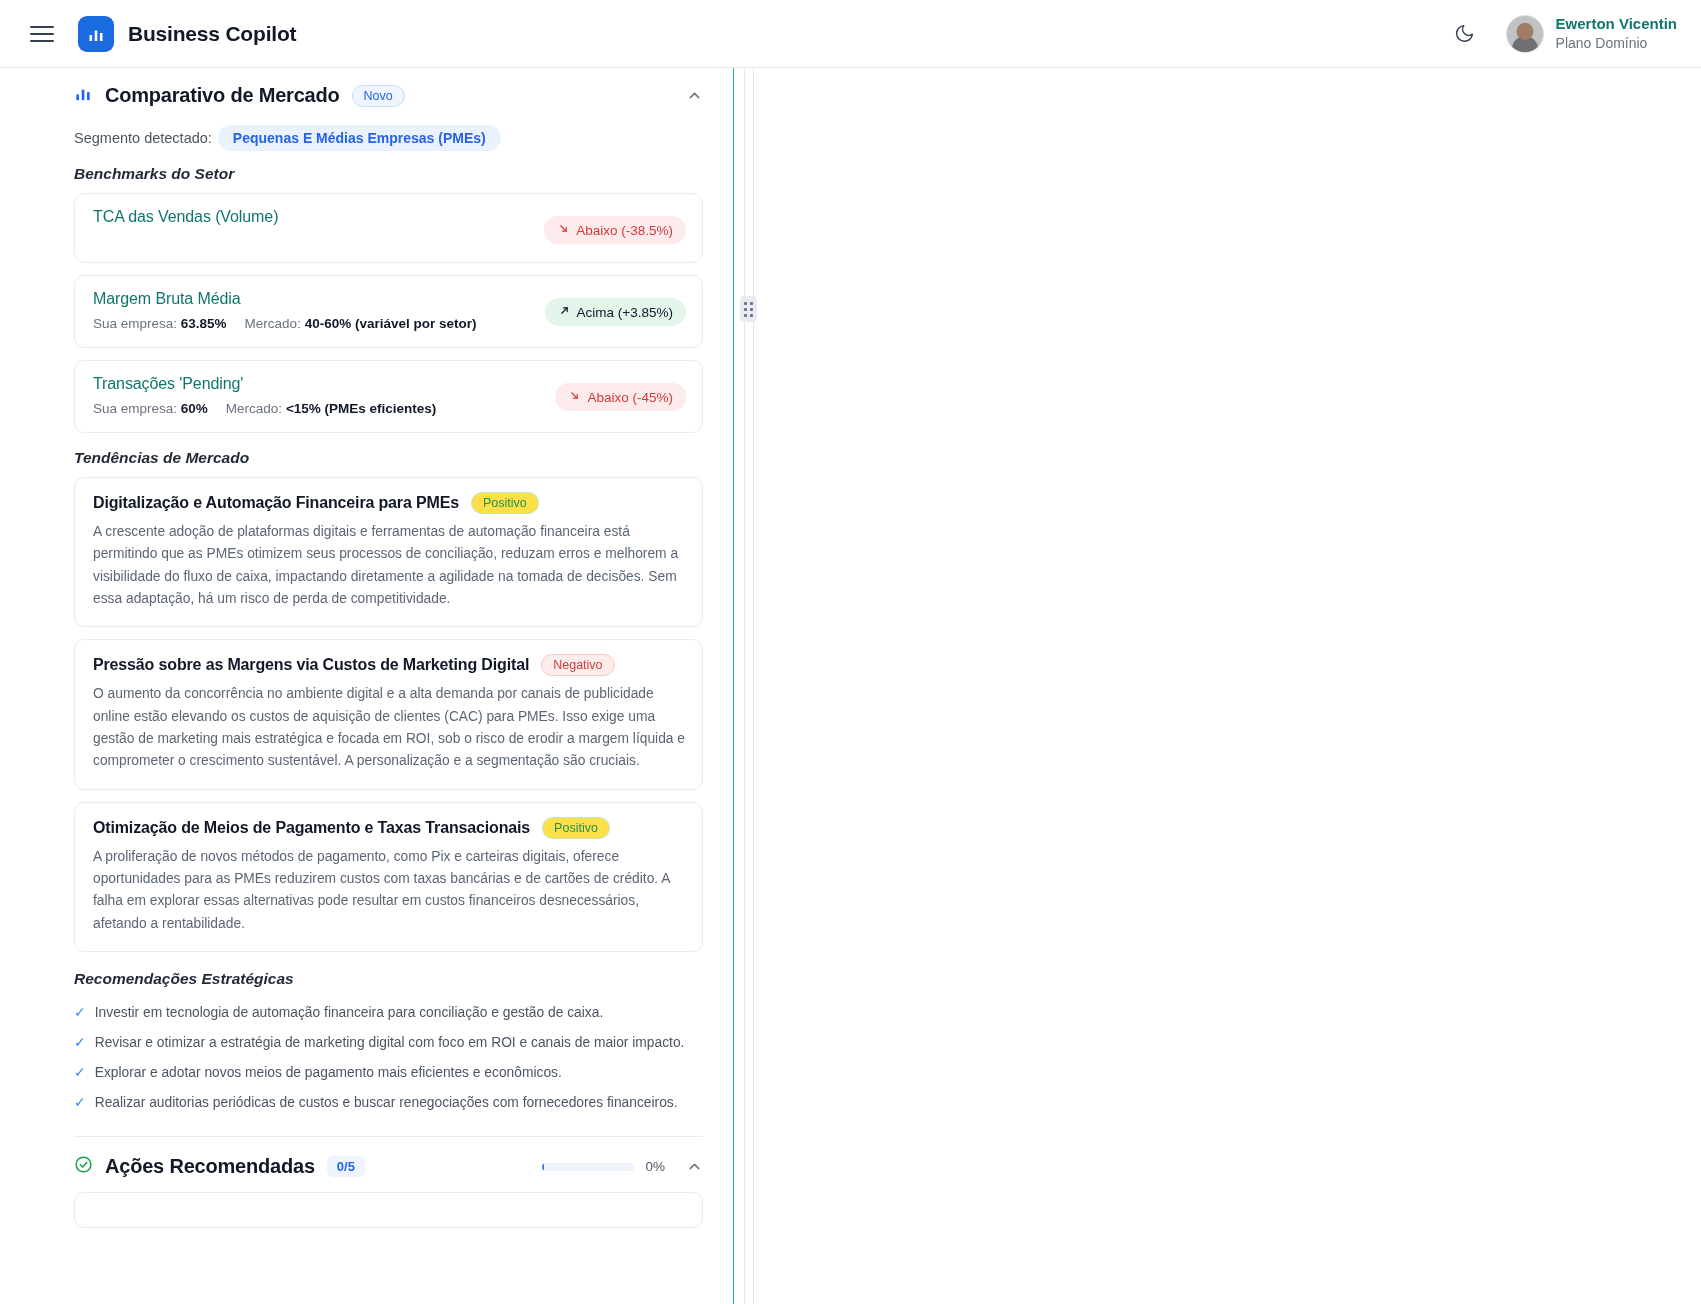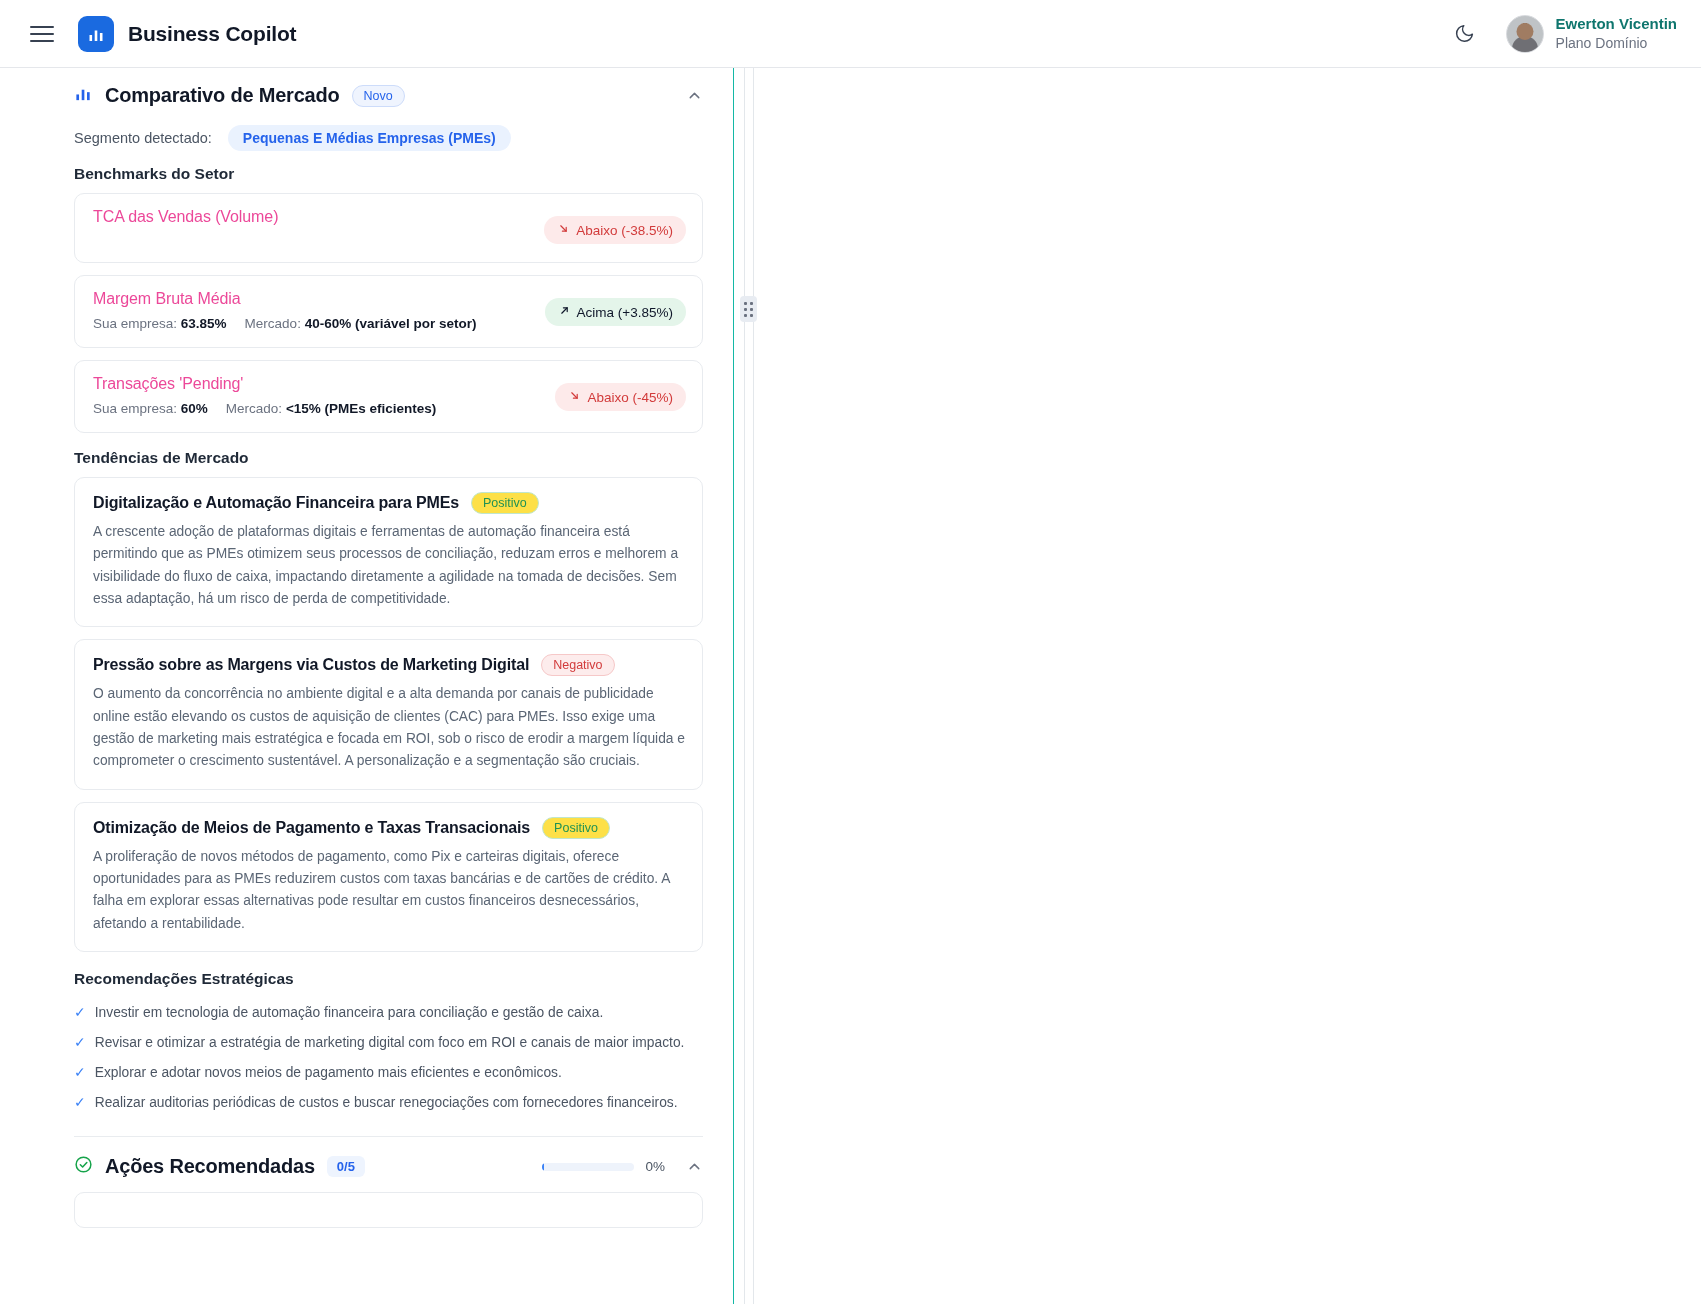--- a/index.html
+++ b/index.html
@@ -104,38 +104,38 @@
   .pill-new {
     font-size: 12.5px; color: #2563eb; background: #eff4fe;
     border: 1px solid #cddcfa; border-radius: 999px; padding: 3px 11px; font-weight: 500;
   }
   .pill-count {
     font-size: 13px; color: #2563eb; background: #eef4fe;
     border-radius: 6px; padding: 3px 10px; font-weight: 600;
   }
   .chev { margin-left: auto; cursor: pointer; display:flex; }
 
-  .seg-row { display: flex; align-items: center; gap: 16px; margin: 6px 0 14px 0; }
+  .seg-row { display: flex; align-items: center; gap: 6px; margin: 6px 0 14px 0; }
   .seg-label { font-size: 14.5px; color: #4b5563; }
   .seg-chip {
     font-size: 14px; font-weight: 600; color: #2563eb; background: #eaf2fe;
     border-radius: 999px; padding: 5px 15px;
   }
 
-  .block-title { font-size: 15.5px; font-weight: 600; color: #1f2937; margin: 10px 0 10px 0; }
+  .block-title { font-size: 15.5px; font-weight: 600; color: #1f2937; margin: 10px 0 10px 0; font-style: italic; }
 
   
   .bm-card {
     border: 1px solid #e8ebef; border-radius: 10px;
     padding: 14px 16px 16px 18px; margin-bottom: 12px;
     display: flex; align-items: flex-start; gap: 12px; background: #fff;
     min-height: 70px;
   }
   .bm-main { flex: 1; }
-  .bm-name { font-size: 16px; font-weight: 500; color: #ec4899; margin-bottom: 8px; letter-spacing: -0.1px; }
+  .bm-name { font-size: 16px; font-weight: 500; color: #0f766e; margin-bottom: 8px; letter-spacing: -0.1px; }
   .bm-metrics { font-size: 13.5px; color: #6b7280; display: flex; gap: 18px; flex-wrap: wrap; }
   .bm-metrics b { color: #111827; font-weight: 700; }
   .bm-badge {
     font-size: 13.5px; font-weight: 500; border-radius: 999px;
     padding: 6px 13px; white-space: nowrap; display: flex; align-items: center; gap: 6px;
     margin-top: 8px;
   }
   .bm-badge.down { background: #fdeaea; color: #d23b3b; }
   .bm-badge.up   { background: #e4f5ea; color: #0f172a; }
 

